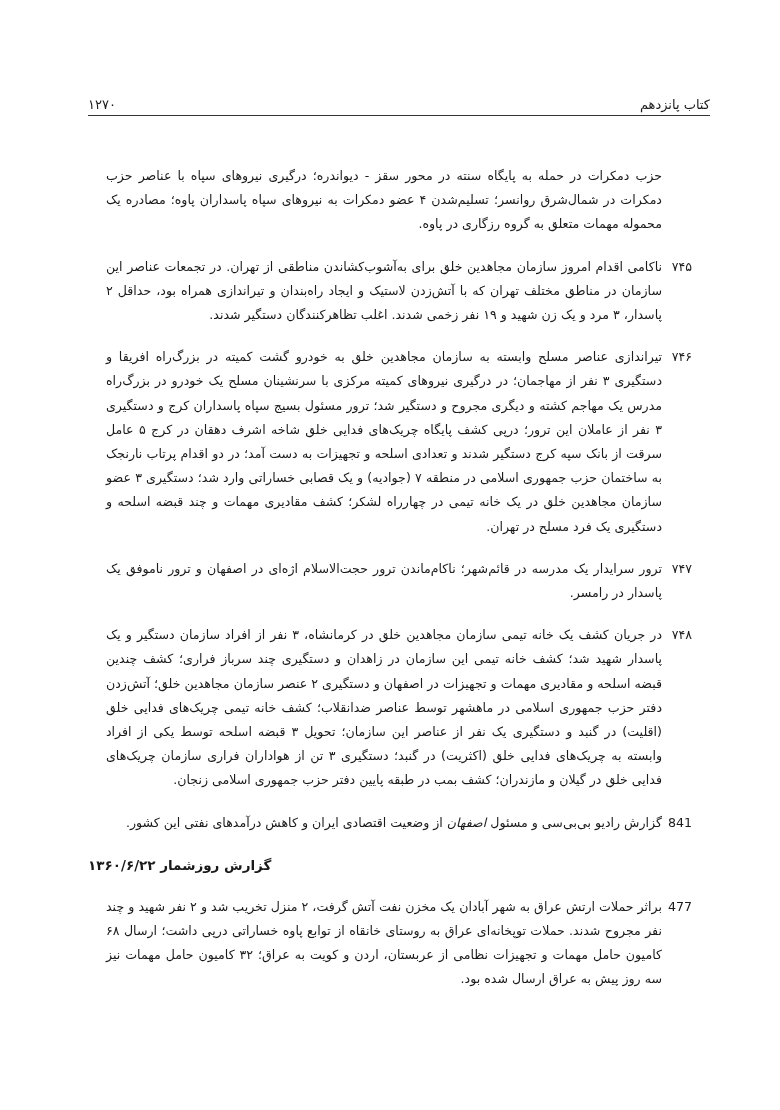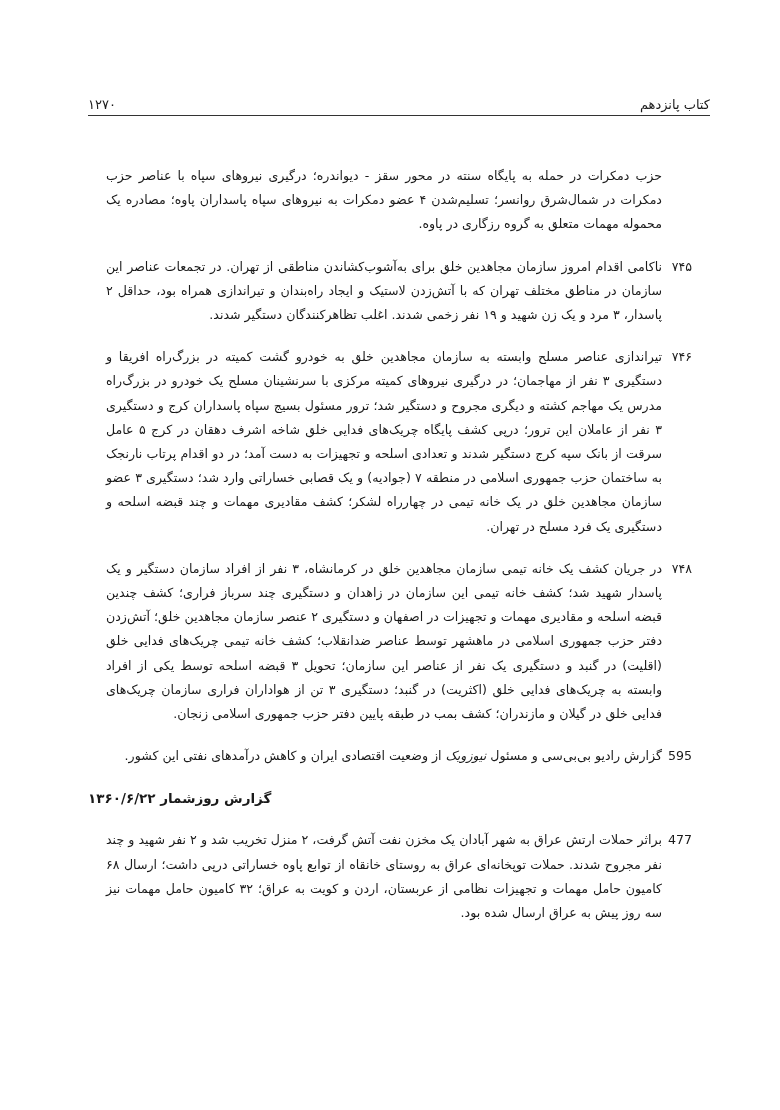--- a/index.html
+++ b/index.html
@@ -37,24 +37,25 @@
     <span>۱۲۷۰</span>
   </div>
 
   <div class="content">
     <p class="entry cont">حزب دمکرات در حمله به پایگاه سنته در محور سقز - دیواندره؛ درگیری نیروهای سپاه با عناصر حزب دمکرات در شمال‌شرق روانسر؛ تسلیم‌شدن ۴ عضو دمکرات به نیروهای سپاه پاسداران پاوه؛ مصادره یک محموله مهمات متعلق به گروه رزگاری در پاوه.</p>
 
     <p class="entry"><span class="num">۷۴۵</span><span>ناکامی اقدام امروز سازمان مجاهدین خلق برای به‌آشوب‌کشاندن مناطقی از تهران. در تجمعات عناصر این سازمان در مناطق مختلف تهران که با آتش‌زدن لاستیک و ایجاد راه‌بندان و تیراندازی همراه بود، حداقل ۲ پاسدار، ۳ مرد و یک زن شهید و ۱۹ نفر زخمی شدند. اغلب تظاهرکنندگان دستگیر شدند.</span></p>
 
     <p class="entry"><span class="num">۷۴۶</span><span>تیراندازی عناصر مسلح وابسته به سازمان مجاهدین خلق به خودرو گشت کمیته در بزرگ‌راه افریقا و دستگیری ۳ نفر از مهاجمان؛ در درگیری نیروهای کمیته مرکزی با سرنشینان مسلح یک خودرو در بزرگ‌راه مدرس یک مهاجم کشته و دیگری مجروح و دستگیر شد؛ ترور مسئول بسیج سپاه پاسداران کرج و دستگیری ۳ نفر از عاملان این ترور؛ درپی کشف پایگاه چریک‌های فدایی خلق شاخه اشرف دهقان در کرج ۵ عامل سرقت از بانک سپه کرج دستگیر شدند و تعدادی اسلحه و تجهیزات به دست آمد؛ در دو اقدام پرتاب نارنجک به ساختمان حزب جمهوری اسلامی در منطقه ۷ (جوادیه) و یک قصابی خساراتی وارد شد؛ دستگیری ۳ عضو سازمان مجاهدین خلق در یک خانه تیمی در چهارراه لشکر؛ کشف مقادیری مهمات و چند قبضه اسلحه و دستگیری یک فرد مسلح در تهران.</span></p>
 
+    <p class="entry"><span class="num">۷۴۷</span><span>ترور سرایدار یک مدرسه در قائم‌شهر؛ ناکام‌ماندن ترور حجت‌الاسلام اژه‌ای در اصفهان و ترور ناموفق یک پاسدار در رامسر.</span></p>
 
     <p class="entry"><span class="num">۷۴۸</span><span>در جریان کشف یک خانه تیمی سازمان مجاهدین خلق در کرمانشاه، ۳ نفر از افراد سازمان دستگیر و یک پاسدار شهید شد؛ کشف خانه تیمی این سازمان در زاهدان و دستگیری چند سرباز فراری؛ کشف چندین قبضه اسلحه و مقادیری مهمات و تجهیزات در اصفهان و دستگیری ۲ عنصر سازمان مجاهدین خلق؛ آتش‌زدن دفتر حزب جمهوری اسلامی در ماهشهر توسط عناصر ضدانقلاب؛ کشف خانه تیمی چریک‌های فدایی خلق (اقلیت) در گنبد و دستگیری یک نفر از عناصر این سازمان؛ تحویل ۳ قبضه اسلحه توسط یکی از افراد وابسته به چریک‌های فدایی خلق (اکثریت) در گنبد؛ دستگیری ۳ تن از هواداران فراری سازمان چریک‌های فدایی خلق در گیلان و مازندران؛ کشف بمب در طبقه پایین دفتر حزب جمهوری اسلامی زنجان.</span></p>
 
 
 
-    <p class="entry"><span class="num">595</span><span>گزارش رادیو بی‌بی‌سی و مسئول </span><span class="italic">نیوزویک</span><span> از وضعیت اقتصادی ایران و کاهش درآمدهای نفتی این کشور.</span></p>
+    <p class="entry"><span class="num">841</span><span>گزارش رادیو بی‌بی‌سی و مسئول </span><span class="italic">اصفهان</span><span> از وضعیت اقتصادی ایران و کاهش درآمدهای نفتی این کشور.</span></p>
 
     <div class="section-title">گزارش روزشمار ۱۳۶۰/۶/۲۲</div>
 
     <p class="entry"><span class="num">477</span><span>براثر حملات ارتش عراق به شهر آبادان یک مخزن نفت آتش گرفت، ۲ منزل تخریب شد و ۲ نفر شهید و چند نفر مجروح شدند. حملات توپخانه‌ای عراق به روستای خانقاه از توابع پاوه خساراتی درپی داشت؛ ارسال ۶۸ کامیون حامل مهمات و تجهیزات نظامی از عربستان، اردن و کویت به عراق؛ ۳۲ کامیون حامل مهمات نیز سه روز پیش به عراق ارسال شده بود.</span></p>
   </div>
 </div>
 
 </body></html>

